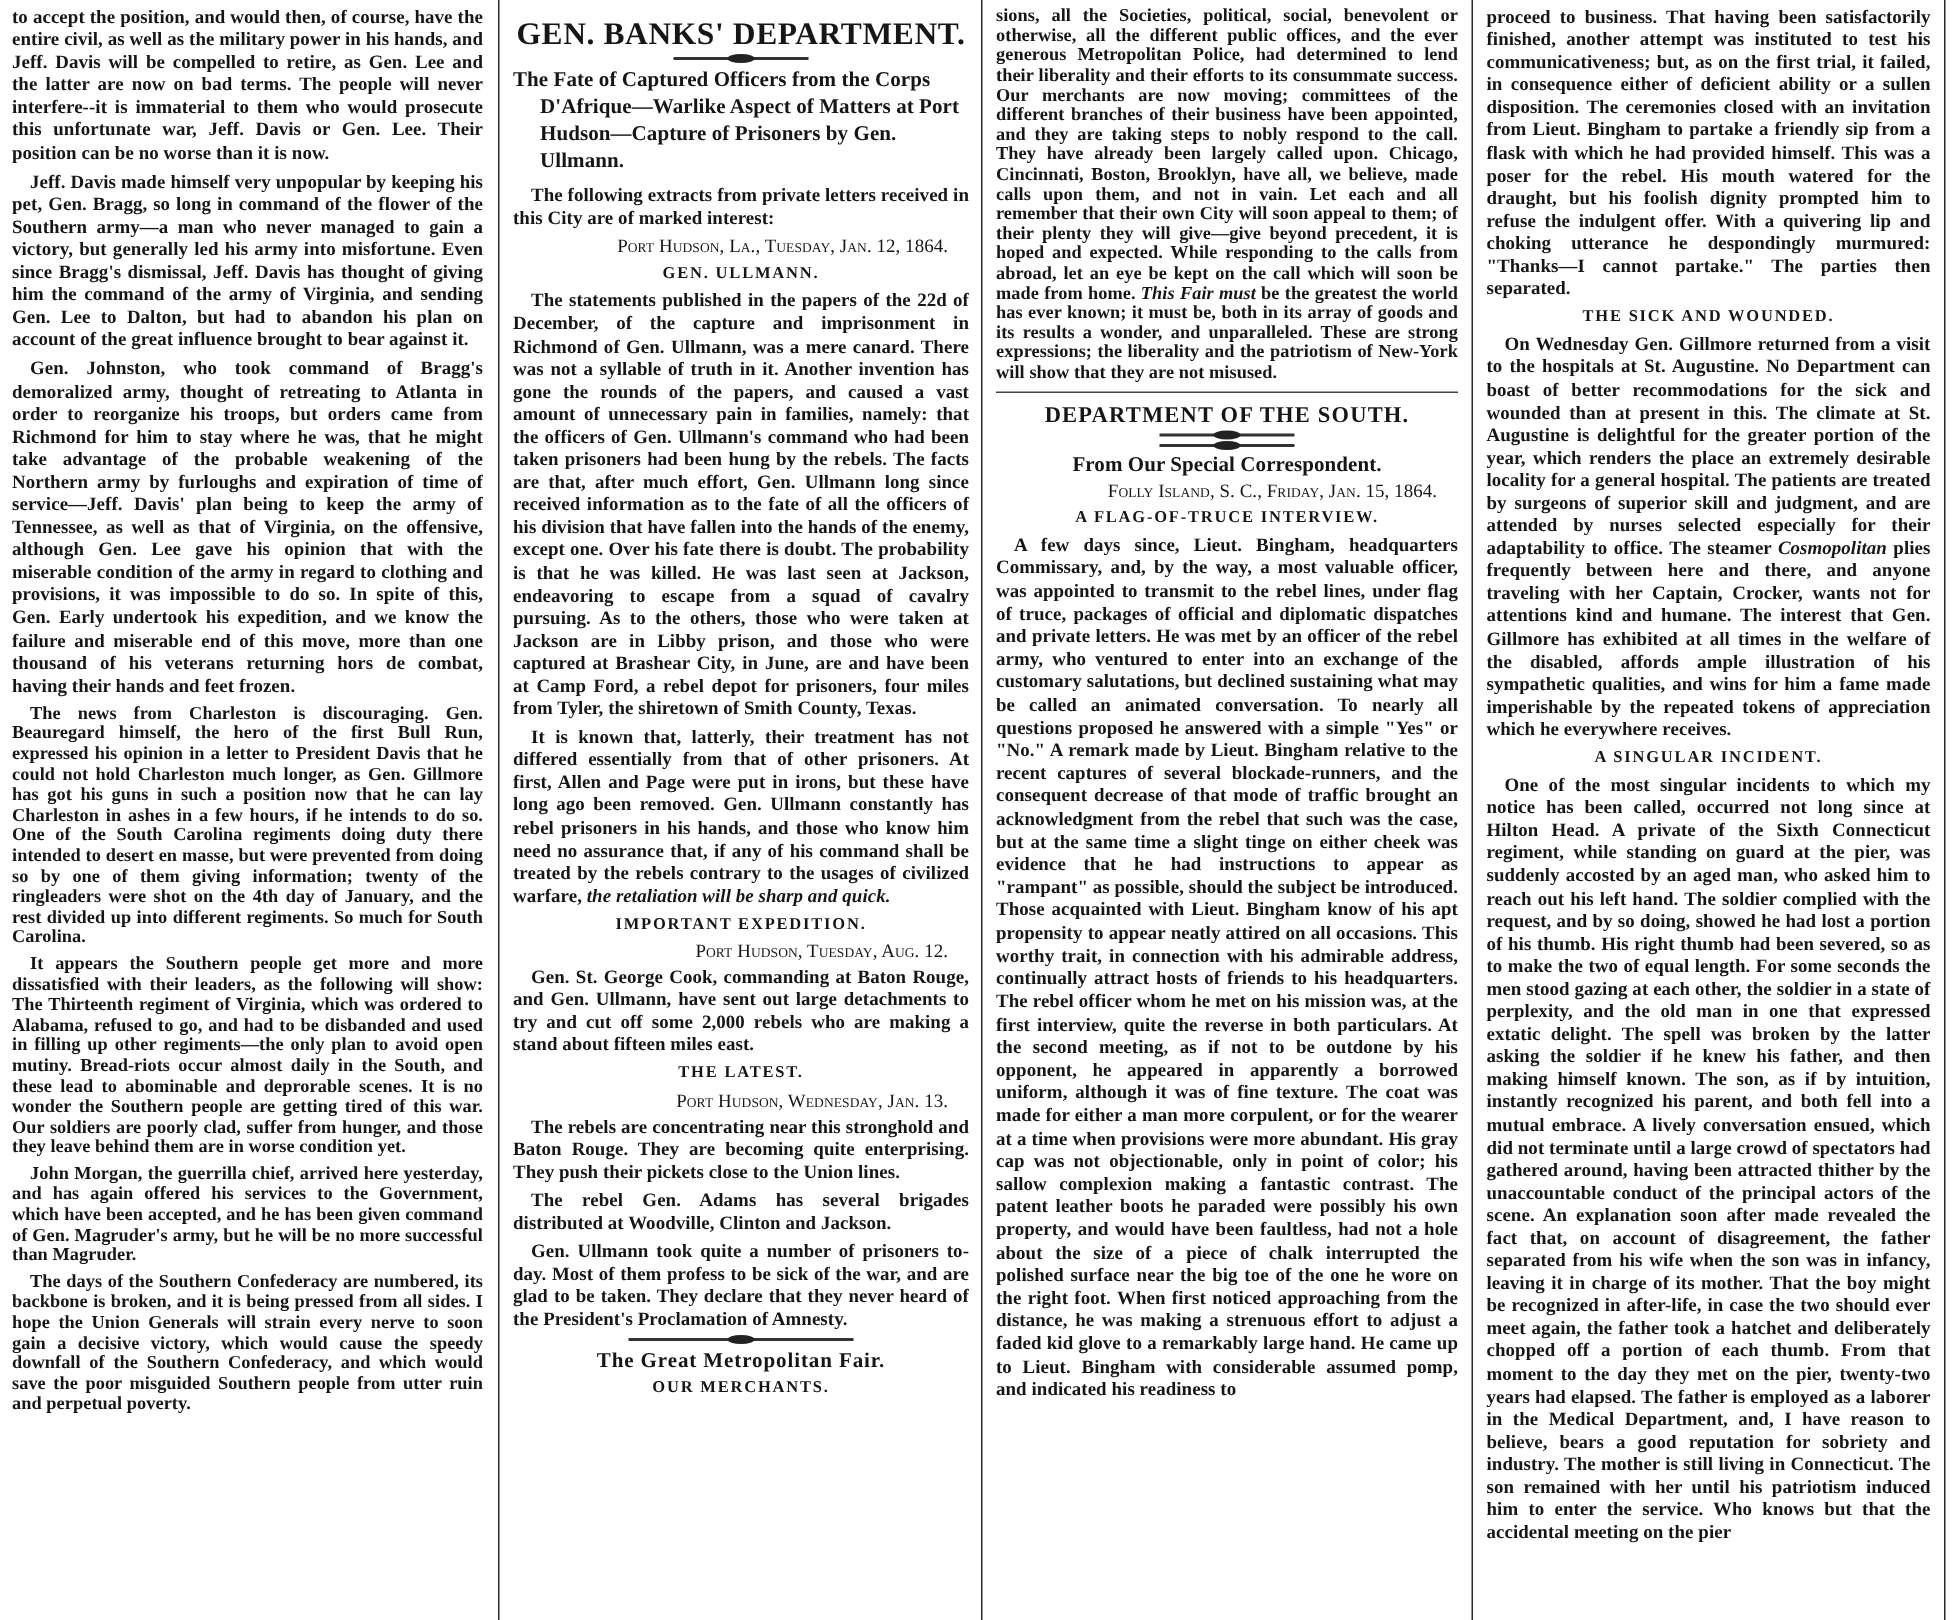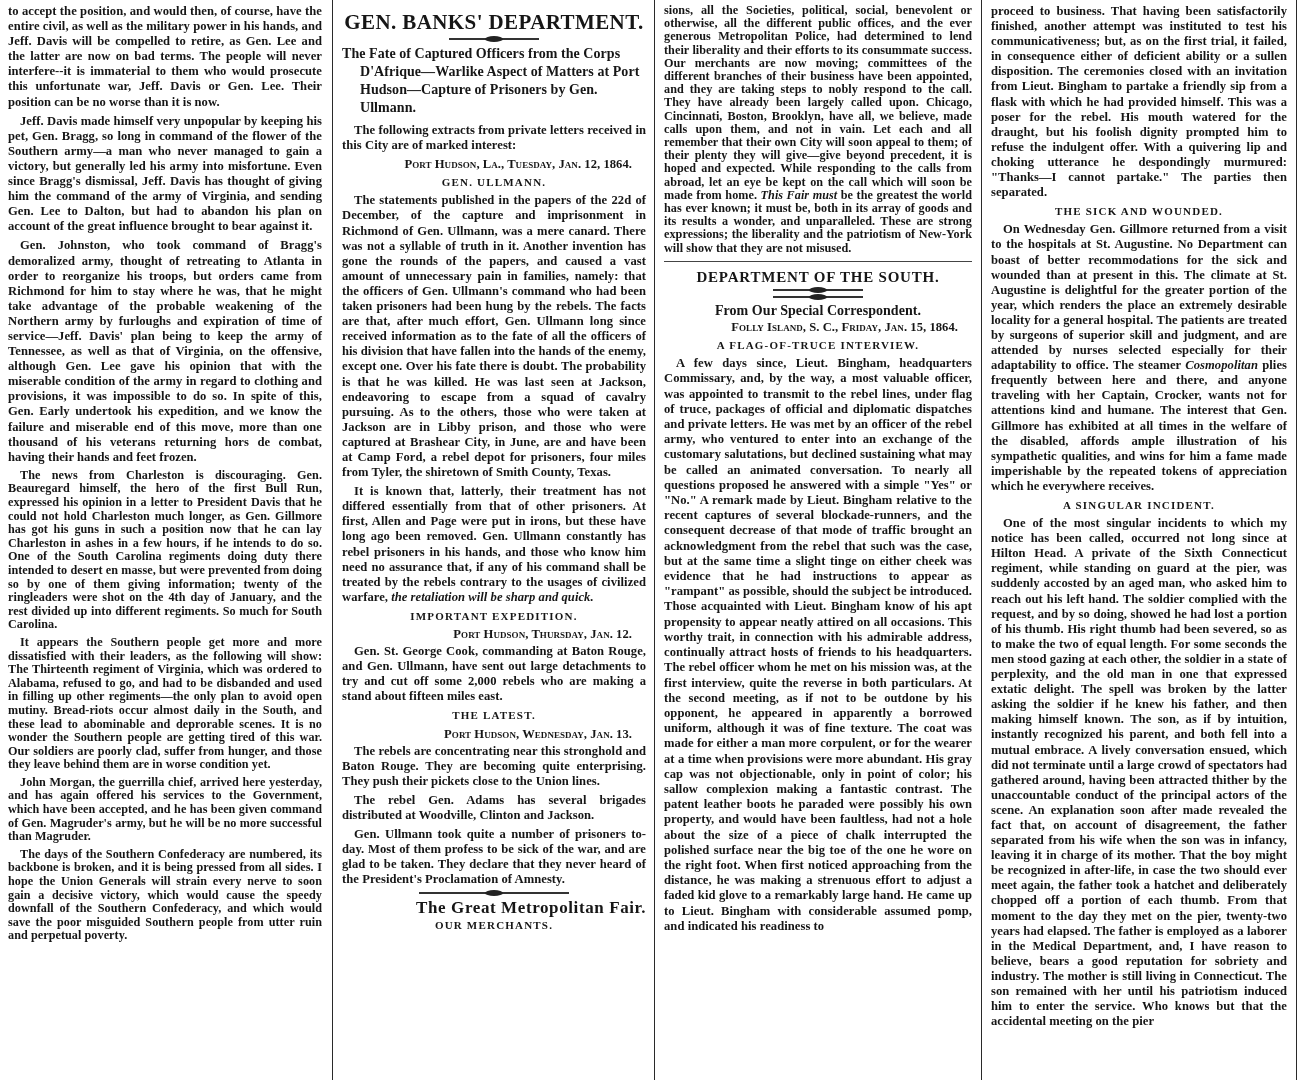--- a/index.html
+++ b/index.html
@@ -12,23 +12,23 @@
   .col p { margin: 0 0 4px 0; text-indent: 12px; }
   .col p.cont { text-indent: 0; }
   .rule-v { position: absolute; top: 0; width: 0; border-left: 1.6px solid #2a2a2a; }
   .sc { font-variant: small-caps; }
   .it { font-style: italic; }
   .hed-main { text-align: center; font-family: "Liberation Serif", "DejaVu Serif", serif;
               font-weight: 700; font-size: 21px; letter-spacing: 0.4px; margin: 6px 0 2px 0; line-height: 24px; }
   .hed-sub { font-weight: 700; font-size: 14px; line-height: 18px; text-align: left;
              padding-left: 18px; text-indent: -18px; margin: 2px 0 6px 0; }
   .hed-dept { text-align: center; font-weight: 700; font-size: 15px; letter-spacing: 0.8px; margin: 8px 0 2px 0; }
-  .hed-fair { text-align: right; font-weight: 700; font-size: 17px; letter-spacing: 0.6px; margin: 6px 0 1px 0; }
+  .hed-fair { text-align: center; font-weight: 700; font-size: 14px; letter-spacing: 0.6px; margin: 6px 0 1px 0; }
   .hed-small { text-align: center; font-size: 11px; letter-spacing: 1.2px; font-weight: 600; margin: 3px 0 3px 0; text-transform: uppercase; }
-  .dateline { text-align: right; padding-right: 14px; margin: 2px 0 2px 0; font-weight: 700; }
+  .dateline { text-align: right; padding-right: 14px; margin: 2px 0 2px 0; font-weight: 400; }
   .byline { text-align: center; font-size: 14px; margin: 4px 0 1px 0; font-weight: 700; }
   .dash { display: block; margin: 4px auto 5px auto; width: 90px; height: 2px; background: #333; position: relative; }
   .dash::after { content: ""; position: absolute; left: 36px; top: -2px; width: 18px; height: 6px; background: #222; border-radius: 50%; }
   .dash.wide { width: 150px; }
   .dash.wide::after { left: 66px; }
   .section-sep { border-top: 1.2px solid #444; margin: 6px 0 4px 0; }
 </style>
 </head>
 <body>
 
@@ -52,21 +52,21 @@
   <div class="col" style="left:334px; width:320px;">
     <div class="hed-main">GEN. BANKS' DEPARTMENT.</div>
     <span class="dash"></span>
     <div class="hed-sub">The Fate of Captured Officers from the Corps D'Afrique—Warlike Aspect of Matters at Port Hudson—Capture of Prisoners by Gen. Ullmann.</div>
     <p>The following extracts from private letters received in this City are of marked interest:</p>
     <div class="dateline sc">Port Hudson, La., Tuesday, Jan. 12, 1864.</div>
     <div class="hed-small">GEN. ULLMANN.</div>
     <p>The statements published in the papers of the 22d of December, of the capture and imprisonment in Richmond of Gen. Ullmann, was a mere canard. There was not a syllable of truth in it. Another invention has gone the rounds of the papers, and caused a vast amount of unnecessary pain in families, namely: that the officers of Gen. Ullmann's command who had been taken prisoners had been hung by the rebels. The facts are that, after much effort, Gen. Ullmann long since received information as to the fate of all the officers of his division that have fallen into the hands of the enemy, except one. Over his fate there is doubt. The probability is that he was killed. He was last seen at Jackson, endeavoring to escape from a squad of cavalry pursuing. As to the others, those who were taken at Jackson are in Libby prison, and those who were captured at Brashear City, in June, are and have been at Camp Ford, a rebel depot for prisoners, four miles from Tyler, the shiretown of Smith County, Texas.</p>
     <p><span>It is known that, latterly, their treatment has not differed essentially from that of other prisoners. At first, Allen and Page were put in irons, but these have long ago been removed. Gen. Ullmann constantly has rebel prisoners in his hands, and those who know him need no assurance that, if any of his command shall be treated by the rebels contrary to the usages of civilized warfare, </span><span class="it">the retaliation will be sharp and quick.</span></p>
     <div class="hed-small">IMPORTANT EXPEDITION.</div>
-    <div class="dateline sc">Port Hudson, Thursday, Jan. 12.</div>
+    <div class="dateline sc">Port Hudson, Tuesday, Aug. 12.</div>
     <p>Gen. St. George Cook, commanding at Baton Rouge, and Gen. Ullmann, have sent out large detachments to try and cut off some 2,000 rebels who are making a stand about fifteen miles east.</p>
     <div class="hed-small">THE LATEST.</div>
     <div class="dateline sc">Port Hudson, Wednesday, Jan. 13.</div>
     <p>The rebels are concentrating near this stronghold and Baton Rouge. They are becoming quite enterprising. They push their pickets close to the Union lines.</p>
     <p>The rebel Gen. Adams has several brigades distributed at Woodville, Clinton and Jackson.</p>
     <p>Gen. Ullmann took quite a number of prisoners to-day. Most of them profess to be sick of the war, and are glad to be taken. They declare that they never heard of the President's Proclamation of Amnesty.</p>
     <span class="dash wide"></span>
     <div class="hed-fair">The Great Metropolitan Fair.</div>
     <div class="hed-small">OUR MERCHANTS.</div>
   </div>

